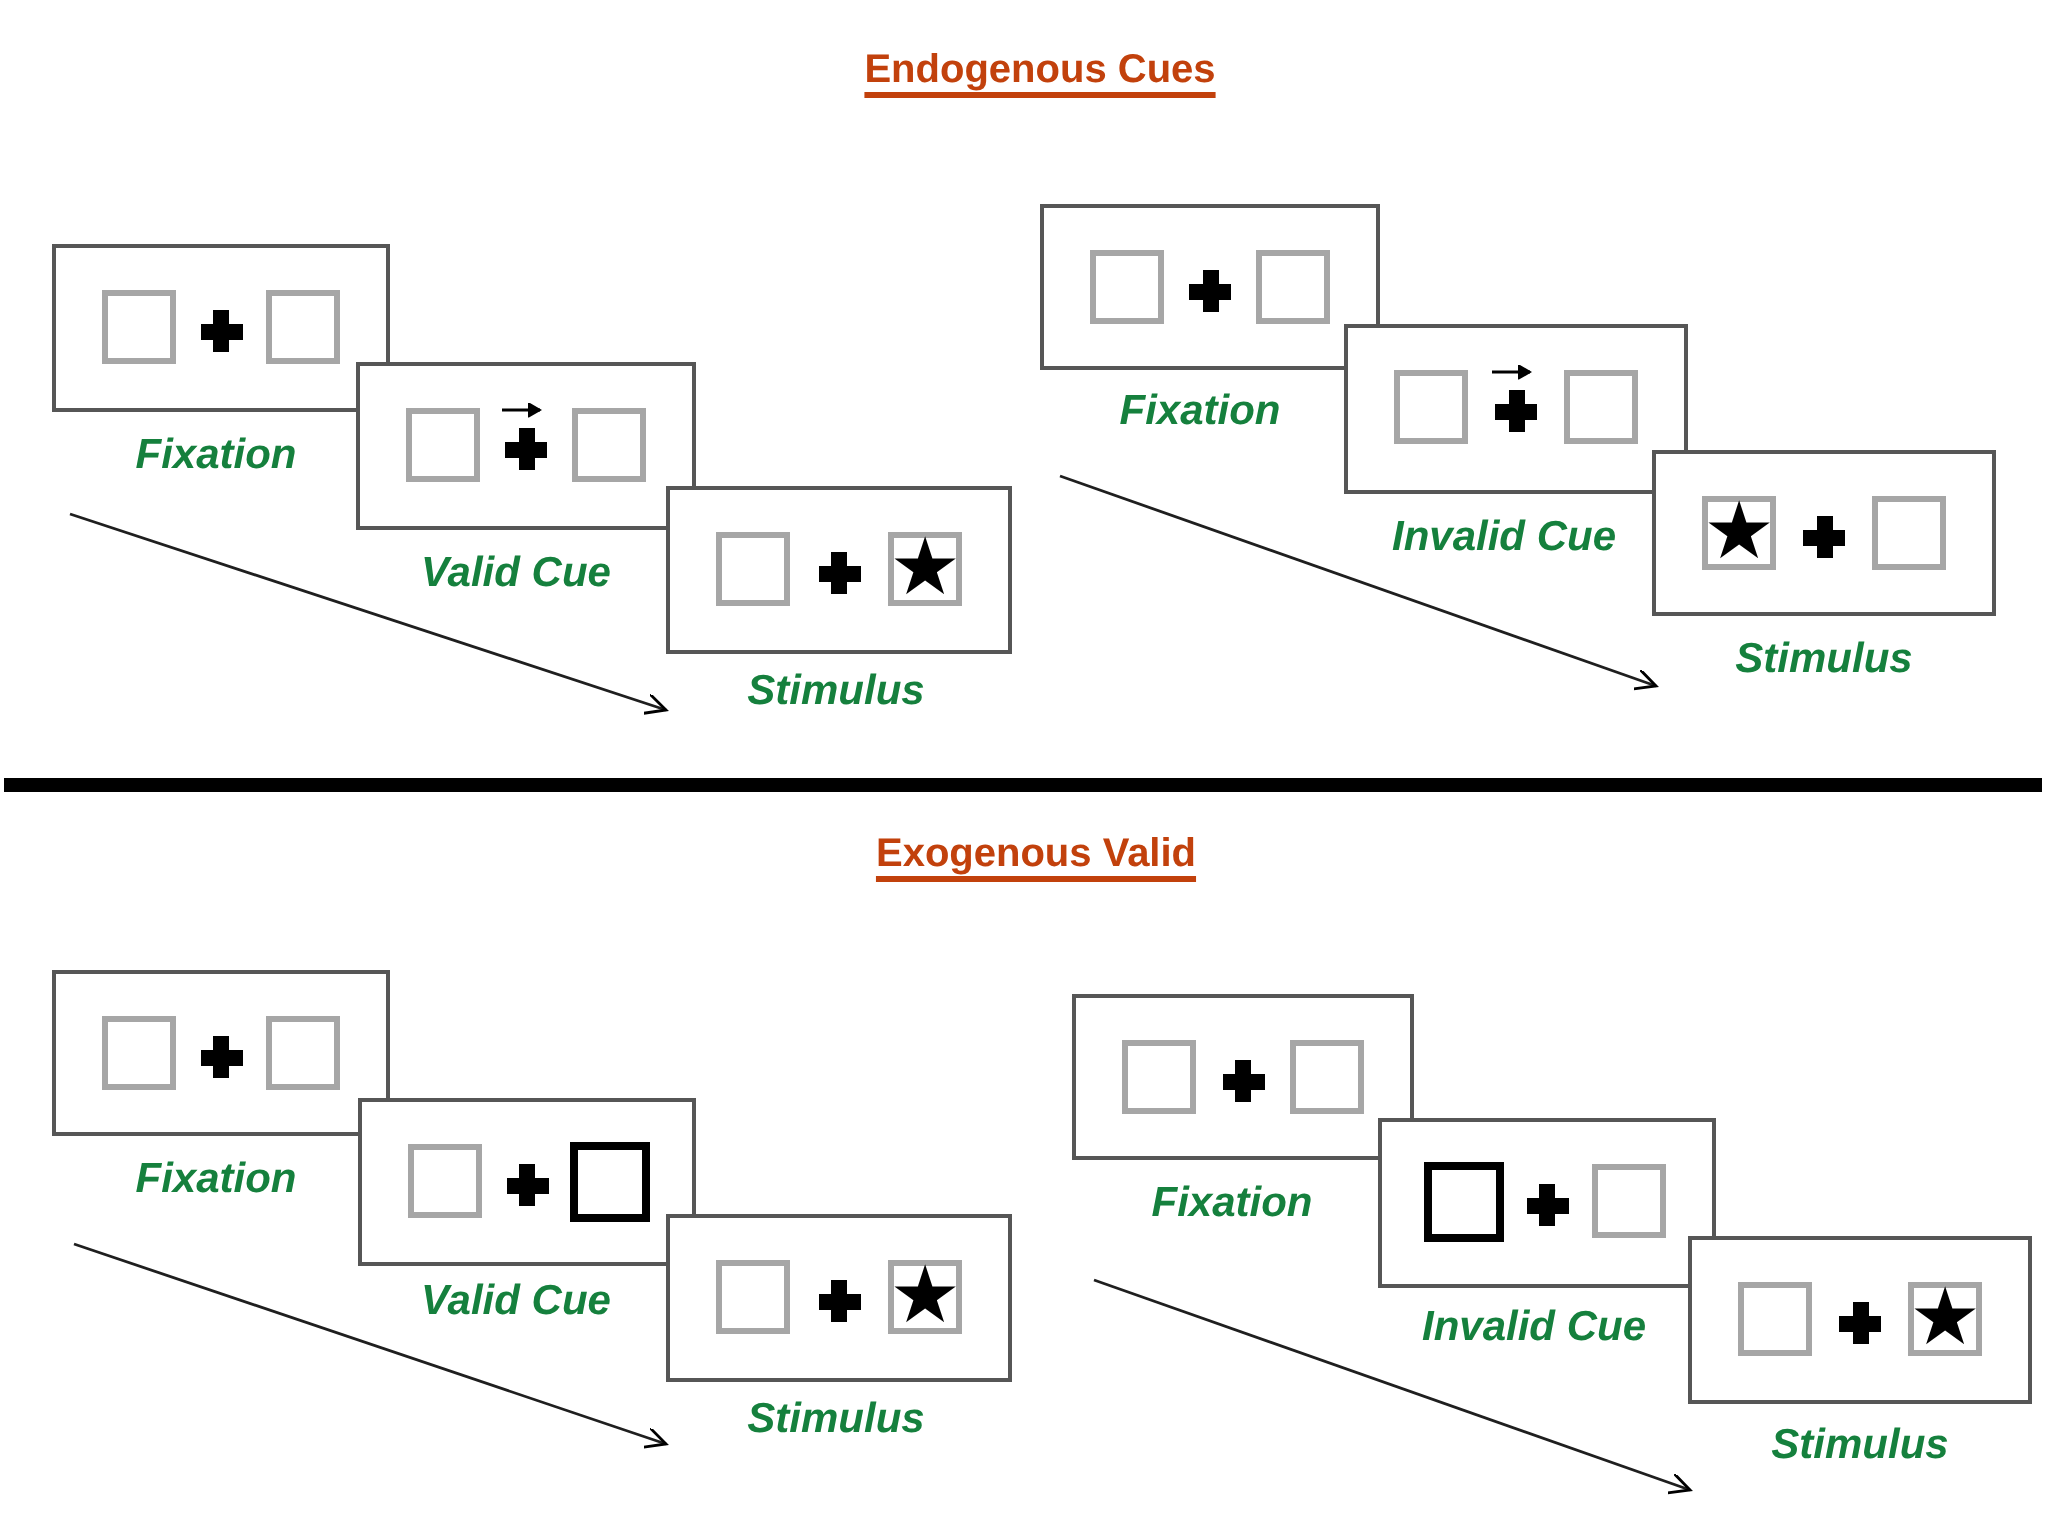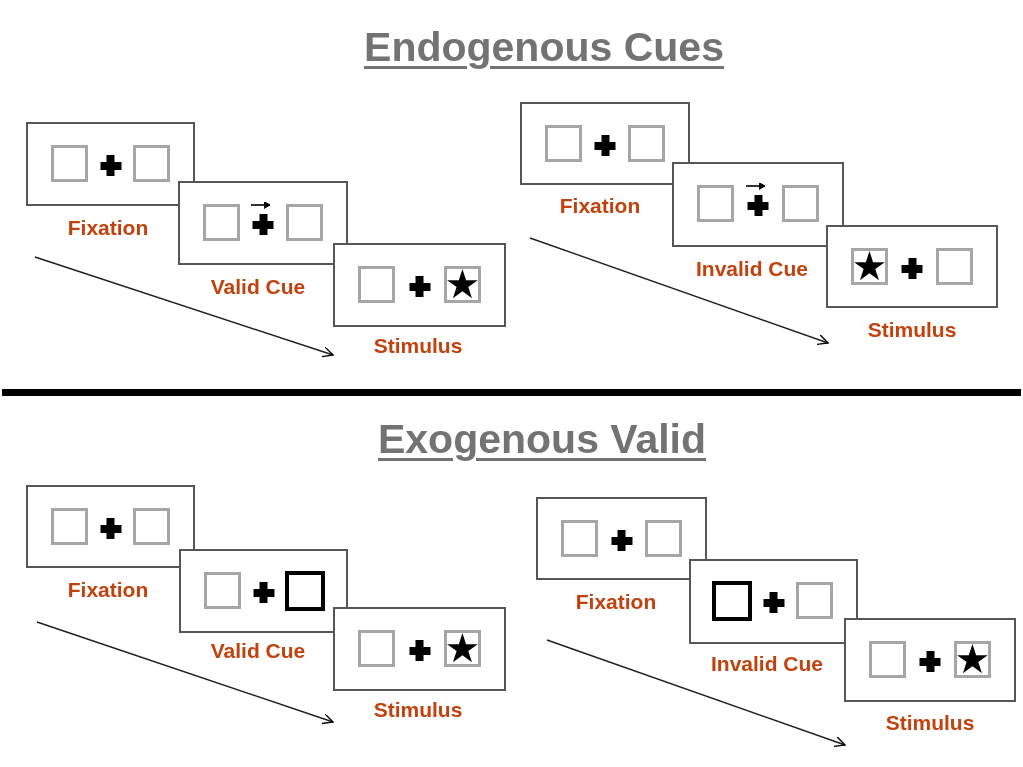--- a/index.html
+++ b/index.html
@@ -2,22 +2,22 @@
 <html><head>
 <meta charset="utf-8">
 <style>
   html,body{margin:0;padding:0;background:#ffffff;}
   .stage{
     position:relative;width:1023px;height:767px;background:#ffffff;
     font-family:"Liberation Sans",sans-serif;color:#000;overflow:hidden;
   }
   .title{
     position:absolute;transform:translateX(-50%);white-space:nowrap;
-    font-weight:bold;font-size:41px;color:#737373;
-    text-decoration:underline;text-decoration-thickness:3px;text-underline-offset:5px;margin-left:24px;
+    font-weight:bold;font-size:20px;color:#c2410c;
+    text-decoration:underline;text-decoration-thickness:3px;text-underline-offset:5px;
   }
   .divider{position:absolute;left:2px;top:389px;width:1019px;height:7px;background:#000;}
   .panel{
     position:absolute;background:#ffffff;border:2px solid #565656;box-sizing:border-box;
   }
   .sq{
     position:absolute;width:37px;height:37px;box-sizing:border-box;
     border:3px solid #a6a6a6;background:#ffffff;
     display:flex;align-items:center;justify-content:center;
   }
@@ -38,21 +38,21 @@
   }
   .cue-arrow{
     position:absolute;left:50%;top:17px;transform:translateX(-50%);overflow:visible;
   }
   .star{
     font-size:40px;line-height:1;color:#000;
     display:block;transform:translateY(-1px);
   }
   .label{
     position:absolute;transform:translateX(-50%);white-space:nowrap;
-    font-weight:bold;font-size:21px;color:#c2410c;
+    font-weight:bold;font-size:21px;color:#15803d;font-style:italic;
   }
   .trial-arrow{position:absolute;overflow:visible;}
 </style>
 </head>
 <body>
 
 <div class="stage">
 
   <svg width="0" height="0" style="position:absolute">
     <defs>

